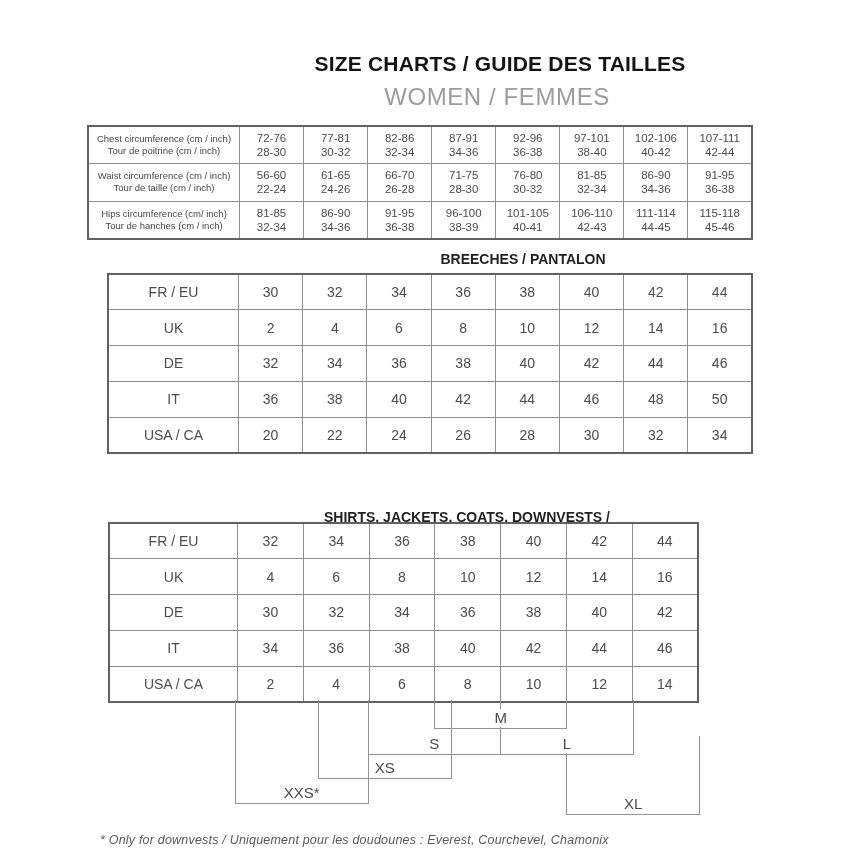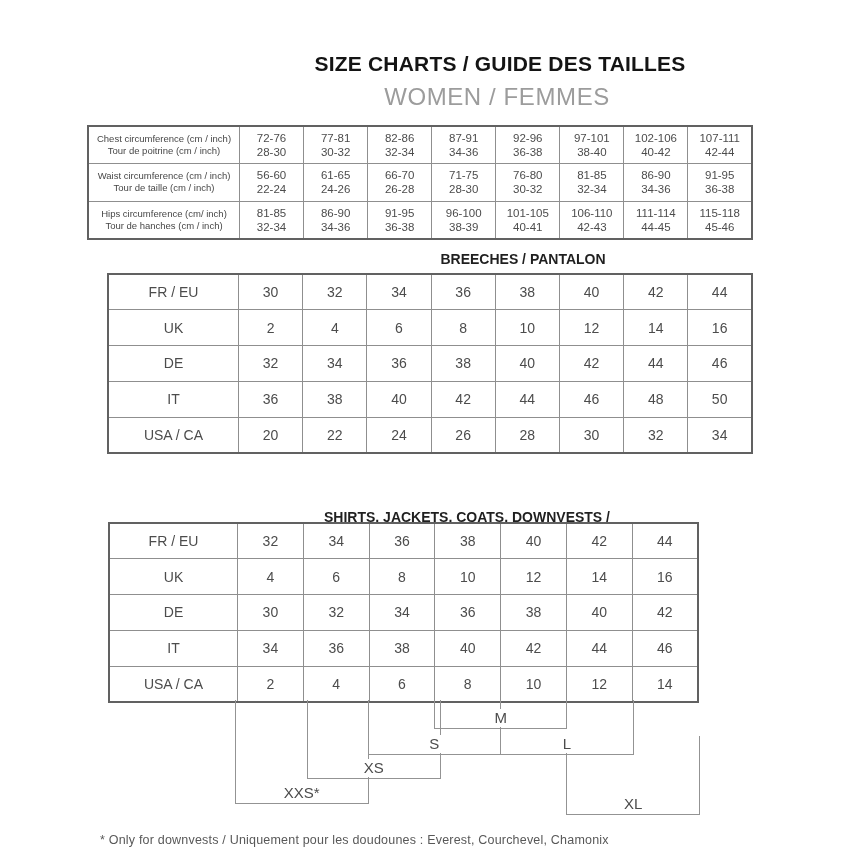--- a/index.html
+++ b/index.html
@@ -45,21 +45,21 @@
   .bracket{
     position:absolute;box-sizing:border-box;
     border:1px solid #939393;border-top:none;
   }
   .bracket .bl{
     position:absolute;left:50%;bottom:1px;transform:translateX(-50%);
     background:#ffffff;padding:0 6px;font-size:15px;line-height:18px;
     color:#4c4c4c;white-space:nowrap;
   }
   .footnote{
-    position:absolute;left:100px;top:833px;
+    position:absolute;left:100px;top:833px;font-style:italic;
     font-size:12.5px;color:#585858;white-space:nowrap;letter-spacing:.2px;
   }
 </style>
 </head>
 <body>
 
 <div class="canvas">
 
   <div class="page-title">SIZE CHARTS / GUIDE DES TAILLES</div>
   <div class="page-subtitle">WOMEN / FEMMES</div>
@@ -218,21 +218,21 @@
           <td class="val">12</td>
           <td class="val">14</td>
         </tr>
       </tbody>
     </table>
 
   <div id="letter-overlay">
       <div class="bracket" style="left: 235px; top: 700px; width: 133.58px; height: 104px;">
         <span class="bl">XXS*</span>
       </div>
-      <div class="bracket" style="left: 307px; top: 700px; width: 133.58px; height: 79px;">
+      <div class="bracket" style="left: 318px; top: 700px; width: 133.58px; height: 79px;">
         <span class="bl">XS</span>
       </div>
       <div class="bracket" style="left: 566.45px; top: 736px; width: 133.58px; height: 79px; text-decoration: underline;">
         <span class="bl">XL</span>
       </div>
       <div class="bracket" style="left: 367.58px; top: 700px; width: 133.58px; height: 55px;">
         <span class="bl">S</span>
       </div>
       <div class="bracket" style="left: 500.16px; top: 700px; width: 133.58px; height: 55px;">
         <span class="bl">L</span>

